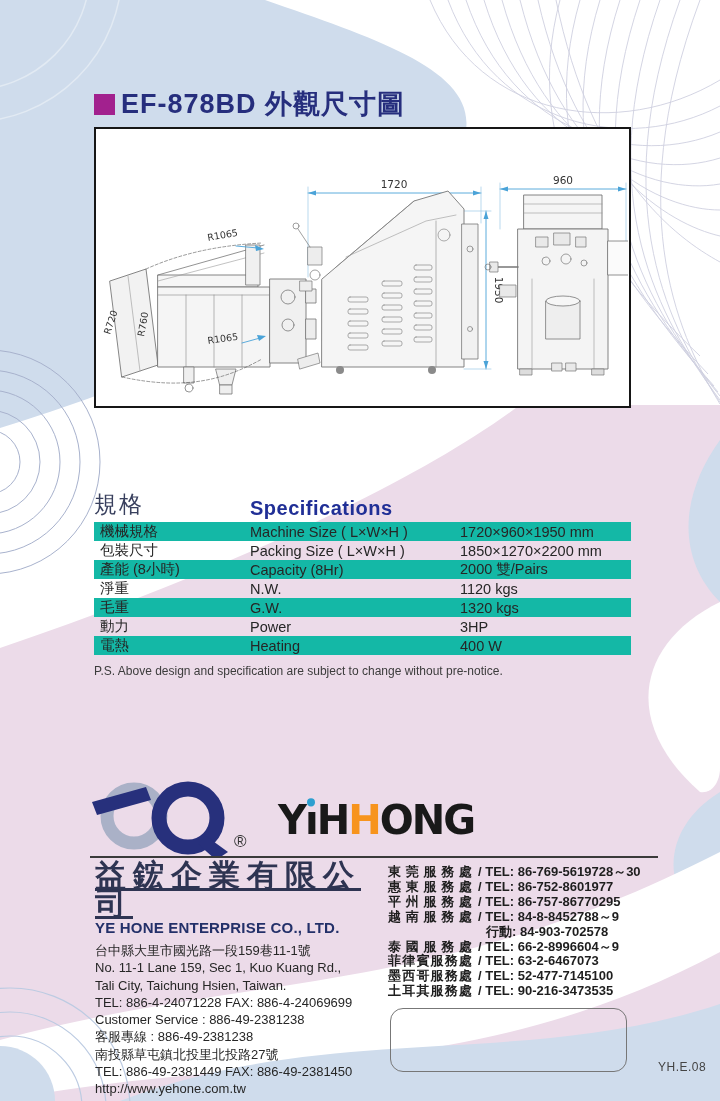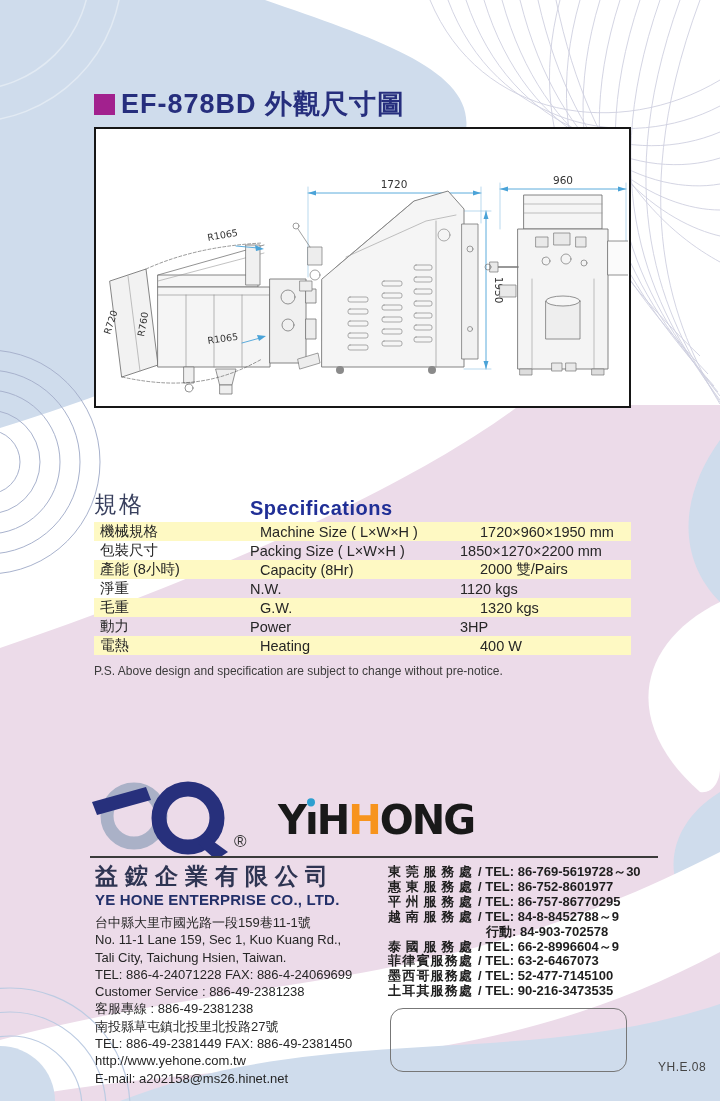--- a/index.html
+++ b/index.html
@@ -23,21 +23,21 @@
     background:#ffffff;border:2.5px solid #161616;box-sizing:border-box;
   }
   #drawing-frame svg{display:block;}
 
   
   #specs{left:94px;top:492px;width:537px;}
   #specs-head{display:flex;align-items:flex-end;height:28px;margin-bottom:2px;}
   #specs-head .zh{width:156px;font-size:23px;color:#39405e;font-weight:normal;letter-spacing:2px;}
   #specs-head .en{font-size:20px;font-weight:bold;color:#202f96;letter-spacing:0.5px;}
   .spec-row{display:flex;height:19px;align-items:center;font-size:14.5px;color:#262626;}
-  .spec-row.shaded{background:#fef9c3;gap:10px;}
+  .spec-row.shaded{background:#14b8a6;}
   .spec-row .c1{width:150px;padding-left:6px;}
   .spec-row .c2{width:210px;}
   .spec-row .c3{flex:1;}
   #note{left:94px;top:664px;width:460px;color:#3c3c3c;}
   #note .zh{font-size:12.5px;margin-bottom:2px;}
   #note .en{font-size:12px;}
 
   
   #logo-block{left:88px;top:774px;width:420px;height:84px;display:flex;align-items:center;}
   #rings{position:relative;width:168px;height:84px;}
@@ -45,21 +45,21 @@
     font-family:"DejaVu Sans","Liberation Sans",sans-serif;
     font-weight:800;font-size:40px;color:#191919;letter-spacing:-2px;transform:scaleY(1.04);}
   #wordmark .letter{position:relative;display:inline-block;}
   #wordmark .orange{color:#f7941d;}
   #wordmark .idot{position:absolute;left:50%;transform:translateX(-50%);top:3px;
     width:8px;height:8px;border-radius:50%;background:#2d9fd0;}
 
   
   #divider{left:90px;top:856px;width:568px;height:2px;background:#3a3a3a;}
   #company{left:95px;top:862px;width:292px;}
-  #company-name-zh{font-size:23px;color:#2e3452;font-weight:bold;letter-spacing:7px;line-height:28px;}
+  #company-name-zh{font-size:31px;color:#2e3452;font-weight:bold;letter-spacing:7px;line-height:28px;text-decoration:underline;}
   #company-name-en{font-size:15px;color:#233069;font-weight:bold;letter-spacing:0.2px;margin-top:1px;}
   #company-lines{margin-top:6px;font-size:13px;line-height:17.3px;color:#262626;}
   #services{left:388px;top:865px;width:330px;font-size:13px;line-height:14.9px;color:#1e1e1e;}
   .svc-row{display:flex;white-space:nowrap;font-weight:bold;}
   .svc-label{display:inline-block;width:84px;text-align:justify;text-align-last:justify;}
   .svc-value{margin-left:6px;}
   .svc-value.mobile{margin-left:14px;}
   #stamp-box{left:390px;top:1008px;width:237px;height:64px;border:1.3px solid #777;
     border-radius:13px;box-sizing:border-box;}
   #doc-code{left:658px;top:1060px;font-size:12px;color:#444;letter-spacing:0.5px;}

